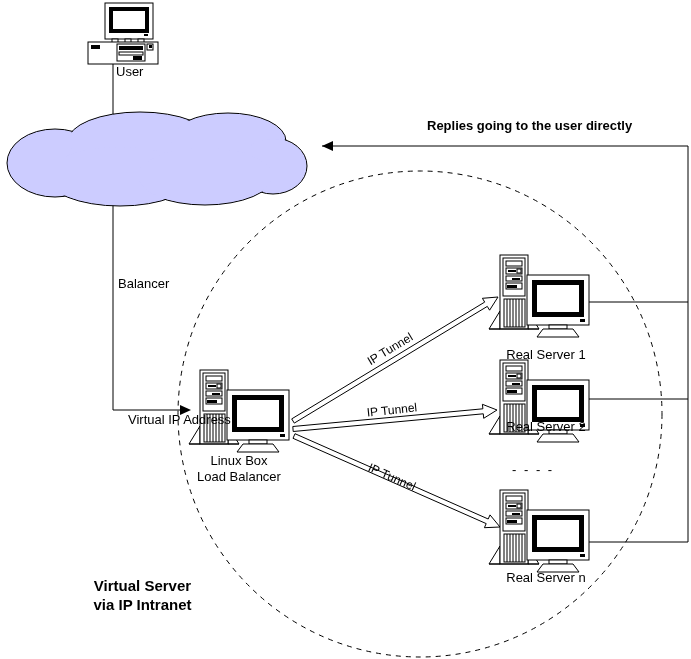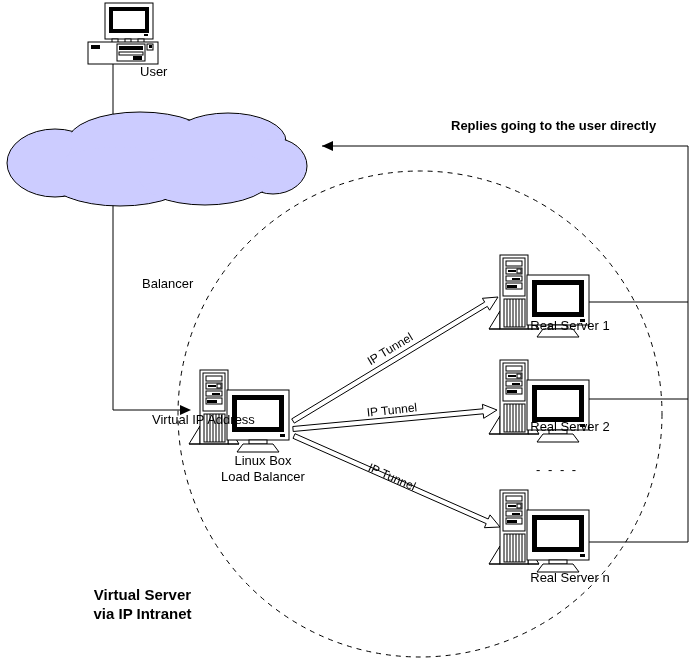--- a/index.html
+++ b/index.html
@@ -2,31 +2,31 @@
 <html><head>
 <meta charset="utf-8">
 <style>
   html,body { margin:0; padding:0; background:#ffffff; }
   .canvas {
     position:relative; width:691px; height:659px; background:#ffffff;
     font-family:"Liberation Sans", sans-serif; overflow:hidden;
   }
   .canvas svg { position:absolute; left:0; top:0; }
   .lbl {
-    position:absolute; font-size:13px; color:#000; white-space:nowrap; line-height:14px;margin-left:24px;
+    position:absolute; font-size:13px; color:#000; white-space:nowrap; line-height:14px;
   }
   .ctr { text-align:center; white-space:normal; }
   .lb-label { left:178px; top:453px; width:122px; line-height:16px; }
   .rs-label { left:486px; width:120px; }
   .tun {
     position:absolute; width:100px; text-align:center; font-size:12px; color:#000; white-space:nowrap;
   }
   .title {
     position:absolute; left:55px; top:576px; width:175px; text-align:center;
-    font-size:15px; font-weight:bold; line-height:19px; color:#000;margin-top:9px;
+    font-size:15px; font-weight:bold; line-height:19px; color:#000;
   }
   .dots { left:512px; top:463px; letter-spacing:2px; }
 </style>
 </head>
 <body>
 
 <div class="canvas">
 
   <svg width="691" height="659" viewBox="0 0 691 659">
     <defs>
@@ -127,21 +127,21 @@
   <div class="lbl" style="left:116px; top:65px;">User</div>
   <div class="lbl" style="left:427px; top:119px;font-weight:bold;">Replies going to the user directly</div>
   <div class="lbl" style="left:118px; top:277px;">Balancer</div>
   <div class="lbl" style="left:128px; top:413px;">Virtual IP Address</div>
 
   <div class="lbl ctr lb-label">
     <div>Linux Box</div>
     <div>Load Balancer</div>
   </div>
 
-  <div class="lbl ctr rs-label" style="top:319px;text-align:center;">Real Server 1</div>
+  <div class="lbl ctr rs-label" style="top:348px;text-align:center;">Real Server 1</div>
   <div class="lbl ctr rs-label" style="top:420px;">Real Server 2</div>
   <div class="lbl ctr rs-label" style="top:571px;">Real Server n</div>
 
   <div class="lbl dots">- - - -</div>
 
   <div class="tun" style="left:340px; top:342px; transform:rotate(-31deg);">IP Tunnel</div>
   <div class="tun" style="left:342px; top:403px; transform:rotate(-6deg);">IP Tunnel</div>
   <div class="tun" style="left:342px; top:470px; transform:rotate(24deg);">IP Tunnel</div>
 
   <div class="title">

